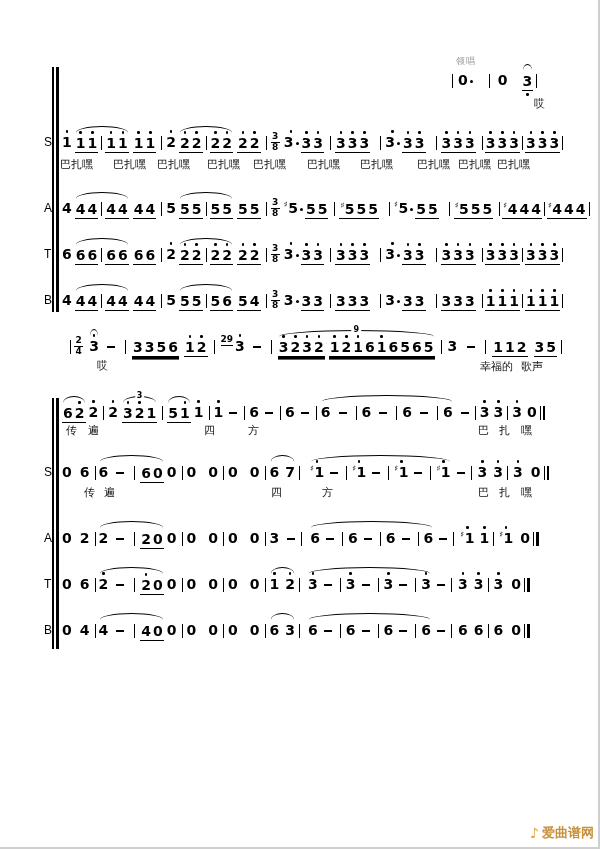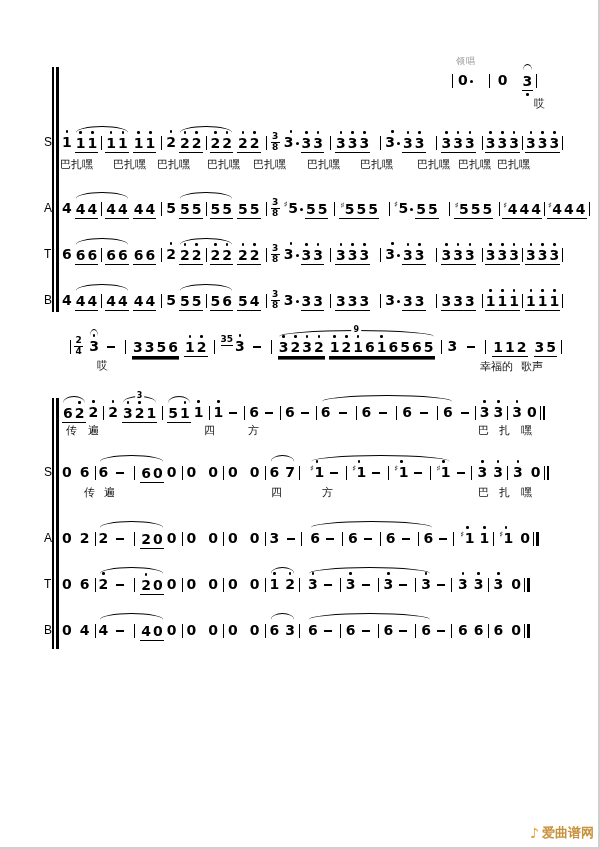--- a/index.html
+++ b/index.html
@@ -860,21 +860,21 @@
           <span class="dA"></span>
         </span>
         <span class="note">
           <span class="dg">2</span>
           <span class="dA"></span>
         </span>
       </span>
       <span class="gap" style="width: 6px;"></span>
       <span class="bl"></span>
       <span class="gap" style="width: 6px;"></span>
-      <span class="gr">35</span>
+      <span class="gr">29</span>
       <span class="gap" style="width: 2px;"></span>
       <span class="note">
         <span class="dg">3</span>
         <span class="dA"></span>
       </span>
       <span class="gap" style="width: 8px;"></span>
       <span class="dash"></span>
       <span class="gap" style="width: 10px;"></span>
       <span class="bl"></span>
       <span class="gap" style="width: 6px;"></span>

